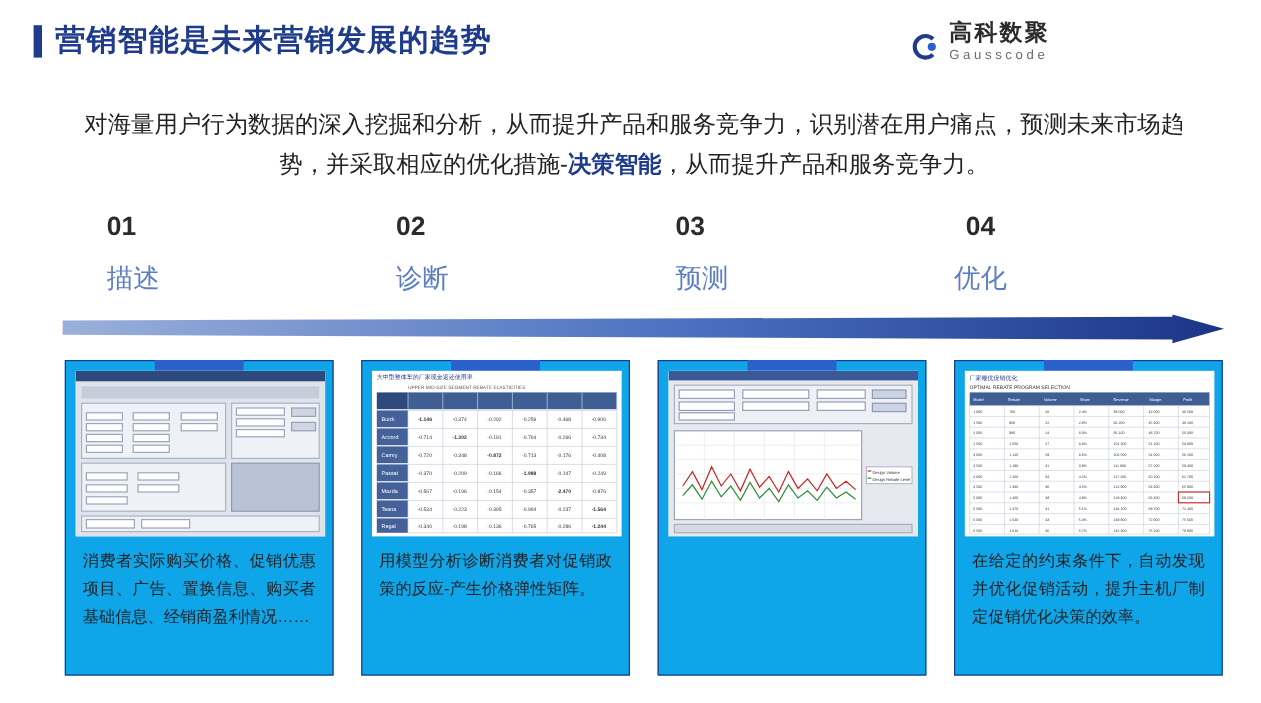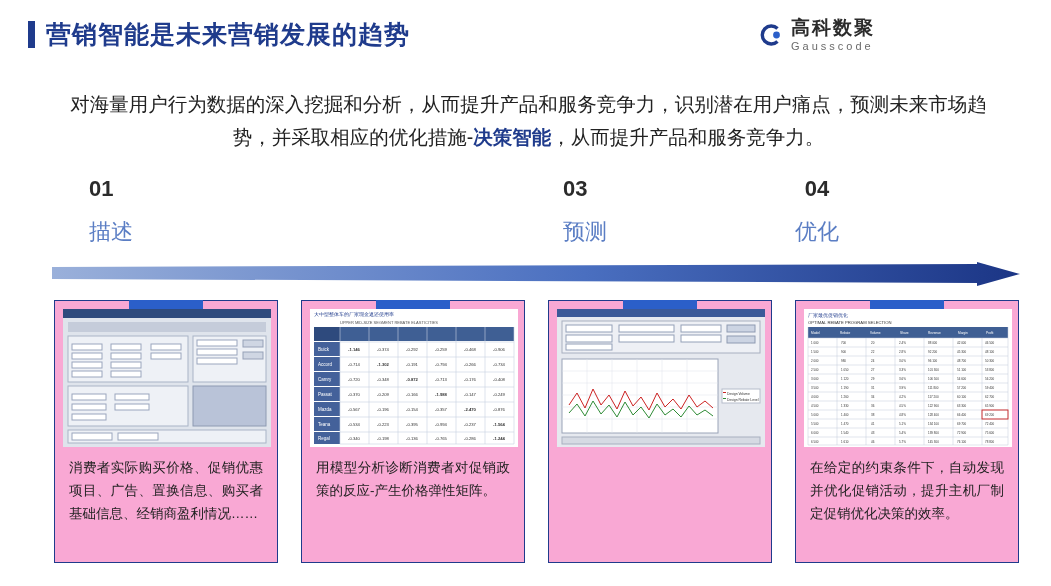--- a/index.html
+++ b/index.html
@@ -18,21 +18,21 @@
   }
   .title-bar {
     width: 7px; height: 27px; background: #1f3b8c; margin-right: 11px;
   }
   .slide-title {
     font-size: 25px; font-weight: bold; color: #1f3b8c; letter-spacing: 1px;
     line-height: 28px; white-space: nowrap;
   }
 
   .logo-row {
-    position: absolute; right: 24px; top: 18px; display: flex; align-items: center;
+    position: absolute; right: 24px; top: 18px; display: flex; align-items: flex-end;
   }
   .logo-mark { width: 26px; height: 26px; margin-right: 8px; flex: none; }
   .logo-text { display: flex; flex-direction: column; line-height: 1; }
   .logo-cn { font-size: 19px; font-weight: bold; color: #2b2b2b; letter-spacing: 2px; }
   .logo-en { font-size: 11px; color: #6b6b6b; letter-spacing: 3px; margin-top: 4px; }
 
   
   .lead {
     position: absolute; left: 56px; top: 88px; width: 945px;
     font-size: 19.5px; color: #222; line-height: 33px; text-align: center;
@@ -50,21 +50,21 @@
   }
 
   
   .arrow-wrap { position: absolute; left: 52px; top: 262px; width: 968px; height: 26px; }
   .arrow-wrap svg { display: block; }
 
   
   .cards { position: absolute; left: 54px; top: 300px; width: 965px; height: 265px; }
   .card {
     position: absolute; top: 0; width: 224px; height: 263px;
-    border: 1px solid #1f3b8c; background: #f9a8d4;
+    border: 1px solid #1f3b8c; background: #0ea5e9;
   }
   .card-tab {
     position: absolute; top: -1px; left: 50%; transform: translateX(-50%);
     width: 74px; height: 9px; background: #2b5fc9;
   }
   .thumb {
     position: absolute; top: 8px; left: 8px; width: 208px; height: 138px;
     overflow: hidden; background: #e9eef5;
   }
   .card-text {
@@ -101,20 +101,24 @@
   </div>
 
   <div class="lead">
     <span>对海量用户行为数据的深入挖掘和分析，从而提升产品和服务竞争力，识别潜在用户痛点，预测未来市场趋势，并采取相应的优化措施-</span><span class="hl">决策智能</span><span>，从而提升产品和服务竞争力。</span>
   </div>
 
   <div class="steps">
     <div class="step" style="left:0px;">
       <div class="step-num">01</div>
       <div class="step-label">描述</div>
+    </div>
+    <div class="step" style="left:241px;">
+      <div class="step-num">02</div>
+      <div class="step-label">诊断</div>
     </div>
     <div class="step" style="left:474px;">
       <div class="step-num">03</div>
       <div class="step-label">预测</div>
     </div>
     <div class="step" style="left:706px;text-align:center;">
       <div class="step-num">04</div>
       <div class="step-label">优化</div>
     </div>
   </div>

